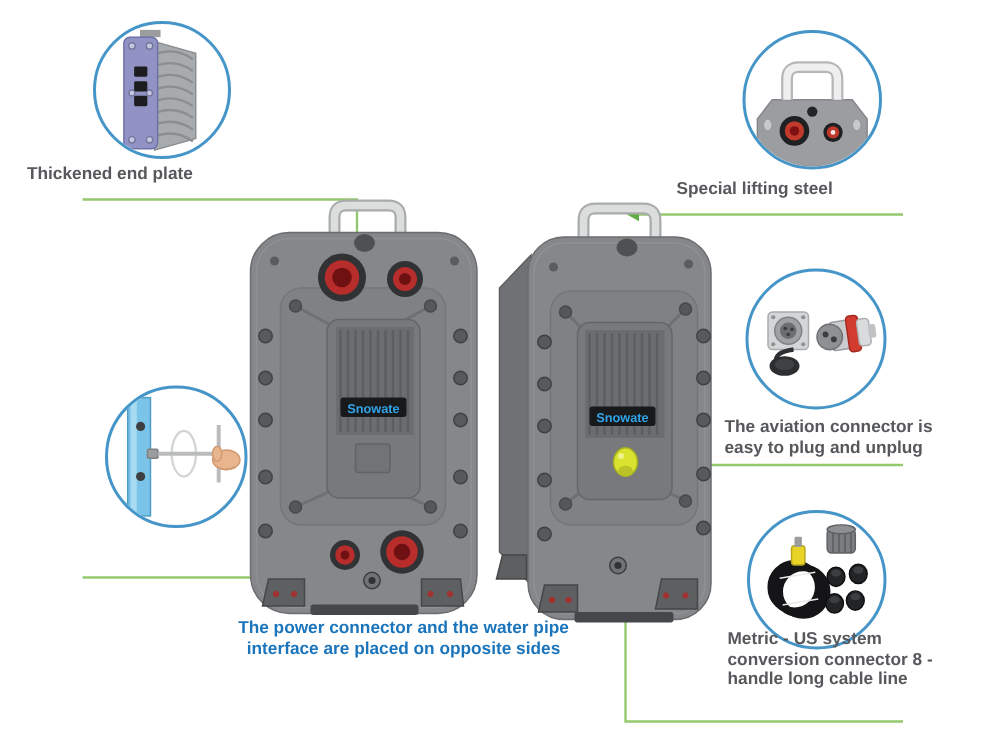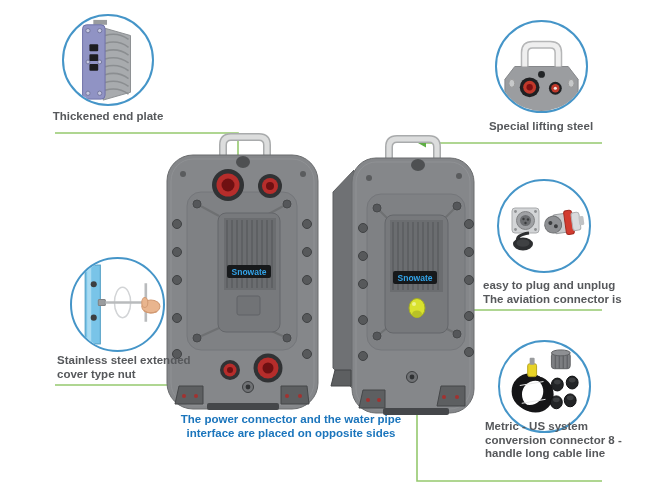--- a/index.html
+++ b/index.html
@@ -2,21 +2,21 @@
 <html><head>
 <meta charset="utf-8">
 <style>
   html,body{margin:0;padding:0;background:#fff;}
   #stage{position:relative;width:660px;height:495px;background:#ffffff;overflow:hidden;
          font-family:"Liberation Sans",sans-serif;}
   .callout{position:absolute;border-radius:50%;border:2px solid #4595c8;background:#fff;
            box-sizing:border-box;overflow:hidden;}
   .callout svg{display:block;width:100%;height:100%;}
   .label{position:absolute;font-weight:700;font-size:11.5px;line-height:13.5px;color:#56585b;}
-  .label.center{text-align:center;}
+  .label.center{text-align:left;}
   .label .ln{display:block;}
   .note{position:absolute;font-weight:700;font-size:11.5px;line-height:13.5px;color:#1b75bc;text-align:center;}
   .devsvg{position:absolute;}
   #leaders{position:absolute;left:0;top:0;pointer-events:none;}
 </style>
 </head>
 <body>
 
 <div id="stage">
 
@@ -299,33 +299,29 @@
 
   <div class="label center" style="left:18px;top:110px;width:180px">
     <span class="ln">Thickened end plate</span>
   </div>
 
   <div class="label center" style="left:451px;top:120px;width:180px">
     <span class="ln">Special lifting steel</span>
   </div>
 
   <div class="label" style="left:483px;top:279px;width:150px">
+    <span class="ln">The aviation connector is</span>
     <span class="ln">easy to plug and unplug</span>
-    <span class="ln">The aviation connector is</span>
   </div>
 
   <div class="label" style="left:485px;top:420px;width:150px">
     <span class="ln">Metric - US system</span>
     <span class="ln">conversion connector 8 -</span>
     <span class="ln">handle long cable line</span>
   </div>
 
-  <div class="label" style="left:57px;top:354px;width:190px">
-    <span class="ln">Stainless steel extended</span>
-    <span class="ln">cover type nut</span>
-  </div>
-
-  <div class="note" style="left:176px;top:413px;width:230px">
+
+  <div class="note" style="left:154px;top:413px;width:230px">
     <span class="ln">The power connector and the water pipe</span>
     <span class="ln">interface are placed on opposite sides</span>
   </div>
 
 </div>
 
 </body></html>

